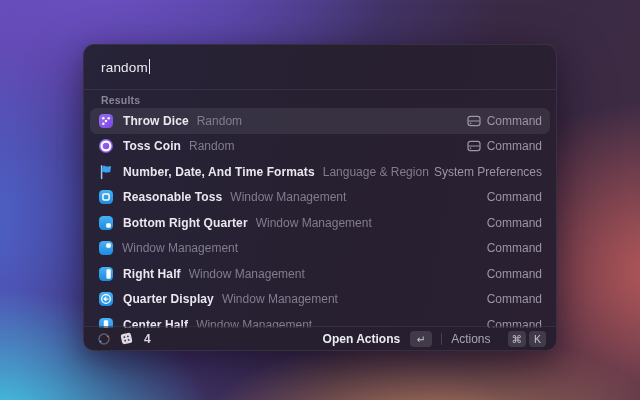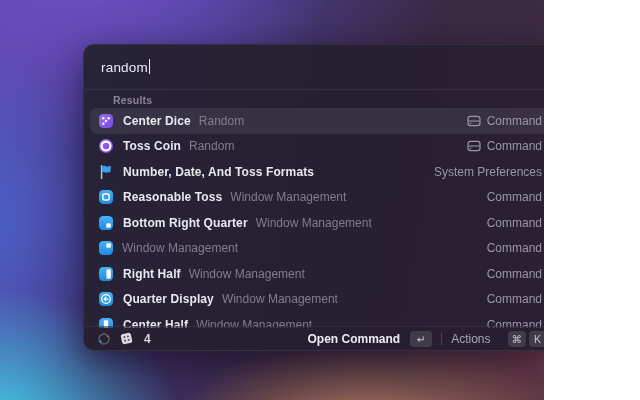--- a/index.html
+++ b/index.html
@@ -1,20 +1,20 @@
 <!DOCTYPE html>
 <html><head>
 <meta charset="utf-8">
 <style>
   * { margin:0; padding:0; box-sizing:border-box; }
   html,body { width:640px; height:400px; overflow:hidden; }
   body { font-family:"Liberation Sans", sans-serif; }
 
   .stage {
-    position:relative; width:544px; height:400px; overflow:hidden;
+    position:relative; width:640px; height:400px; overflow:hidden;
     background-color:#46324e;
     background-image:
       radial-gradient(ellipse 52% 50% at -2% 106%, rgba(64,216,235,0.95), rgba(64,216,235,0) 68%),
       radial-gradient(ellipse 42% 62% at -6% 55%, rgba(72,104,206,0.9), rgba(72,104,206,0) 70%),
       radial-gradient(ellipse 58% 46% at 68% 112%, rgba(226,152,104,0.92), rgba(226,152,104,0) 65%),
       radial-gradient(ellipse 55% 60% at 106% 68%, rgba(201,95,92,0.9), rgba(201,95,92,0) 72%),
       radial-gradient(ellipse 60% 62% at 16% -8%, rgba(110,81,197,0.95), rgba(110,81,197,0) 75%),
       linear-gradient(115deg, #5d47ae 0%, #4b3f92 28%, #3a2a44 62%, #402c44 100%);
   }
 
@@ -33,21 +33,21 @@
     font-size:13.5px; color:#eceaf1; letter-spacing:0.2px;
   }
   .caret {
     display:inline-block; width:1.5px; height:15px; background:#eceaf1;
     vertical-align:-2px; margin-left:1px;
   }
   .hdivider { position:absolute; left:0; right:0; height:1px; background:rgba(255,255,255,0.07); }
   .div-search { top:44px; }
 
   .results-label {
-    position:absolute; left:29px; top:49px;
+    position:absolute; left:17px; top:49px;
     font-size:10.5px; font-weight:600; color:#8a8498; letter-spacing:0.2px;
   }
 
   .list { position:absolute; left:6px; right:6px; top:63px; height:220px; overflow:hidden; }
   .row {
     position:relative; height:25.5px; display:flex; align-items:center;
     padding:0 8px; border-radius:7px; cursor:default;
   }
   .row.selected { background:rgba(255,255,255,0.08); }
   .row-icon { width:16px; height:16px; flex:0 0 16px; display:flex; }
@@ -108,21 +108,21 @@
                   <stop offset="1" stop-color="#1f8be0"></stop>
                 </linearGradient>
               </defs>
               <rect x="1" y="1" width="14" height="14" rx="4.2" fill="url(#gp)"></rect>
               <circle cx="5.3" cy="5.3" r="1.25" fill="#fff"></circle>
               <circle cx="10.7" cy="5.3" r="1.25" fill="#fff"></circle>
               <circle cx="8" cy="8" r="1.25" fill="#fff"></circle>
               <circle cx="5.3" cy="10.7" r="1.25" fill="#fff"></circle>
             </svg>
           </span>
-          <span class="row-title">Center Dice</span>
+          <span class="row-title">Throw Dice</span>
           <span class="row-subtitle">Random</span>
           <span class="row-spacer"></span>
           <span class="acc-icon">
             <svg width="14" height="14" viewBox="0 0 14 14">
               <rect x="1" y="2.3" width="12" height="9.4" rx="2.4" fill="none" stroke="#9d97a9" stroke-width="1.2"></rect>
               <path d="M1.3 7 h11.4" stroke="#9d97a9" stroke-width="1.1"></path>
               <circle cx="3.6" cy="9.3" r="0.8" fill="#9d97a9"></circle>
             </svg>
           </span>
           <span class="row-accessory">Command</span>
@@ -166,21 +166,22 @@
                 </linearGradient>
                 <linearGradient id="gb" x1="0" y1="0" x2="0" y2="1">
                   <stop offset="0" stop-color="#47b1f7"></stop>
                   <stop offset="1" stop-color="#1f8be0"></stop>
                 </linearGradient>
               </defs>
               <path d="M3.6 1.8 v12.6" stroke="#9fc4ee" stroke-width="1.5" stroke-linecap="round"></path>
               <path d="M4.6 2.2 c2.1-1.1 3.6.9 5.6.3 1.2-.37 2.1-.4 2.9-.1 l-1 6.1 c-.8-.3-1.7-.25-2.9.1-2 .6-3.5-1.3-5.6-.3 Z" fill="#3b9ff2"></path>
             </svg>
           </span>
-          <span class="row-title">Number, Date, And Toss Formats</span>
+          <span class="row-title">Number, Date, And Time Formats</span>
+          <span class="row-subtitle">Language &amp; Region</span>
           <span class="row-spacer"></span>
           <span class="row-accessory">System Preferences</span>
         </div>
         <div class="row">
           <span class="row-icon">
             <svg width="16" height="16" viewBox="0 0 16 16">
               <defs>
                 <linearGradient id="gp" x1="0" y1="0" x2="1" y2="1">
                   <stop offset="0" stop-color="#9b6df6"></stop>
                   <stop offset="1" stop-color="#7a47e0"></stop>
@@ -325,21 +326,21 @@
               <rect x="2.5" y="2.5" width="11" height="11" rx="2.8" fill="#dcd9e2"></rect>
               <circle cx="6.1" cy="6.1" r="1" fill="#3a3544"></circle>
               <circle cx="9.9" cy="6.1" r="1" fill="#3a3544"></circle>
               <circle cx="6.1" cy="9.9" r="1" fill="#3a3544"></circle>
               <circle cx="9.9" cy="9.9" r="1" fill="#3a3544"></circle>
             </g>
           </svg>
       </span>
       <span class="f-count">4</span>
       <span class="f-spacer"></span>
-      <span class="f-primary">Open Command</span>
+      <span class="f-primary">Open Actions</span>
       <span class="kbd wide">↵</span>
       <span class="f-sep"></span>
       <span class="f-actions">Actions</span>
       <span class="kbd">⌘</span>
       <span class="kbd">K</span>
     </div>
   </div>
 </div>
 
 </body></html>

